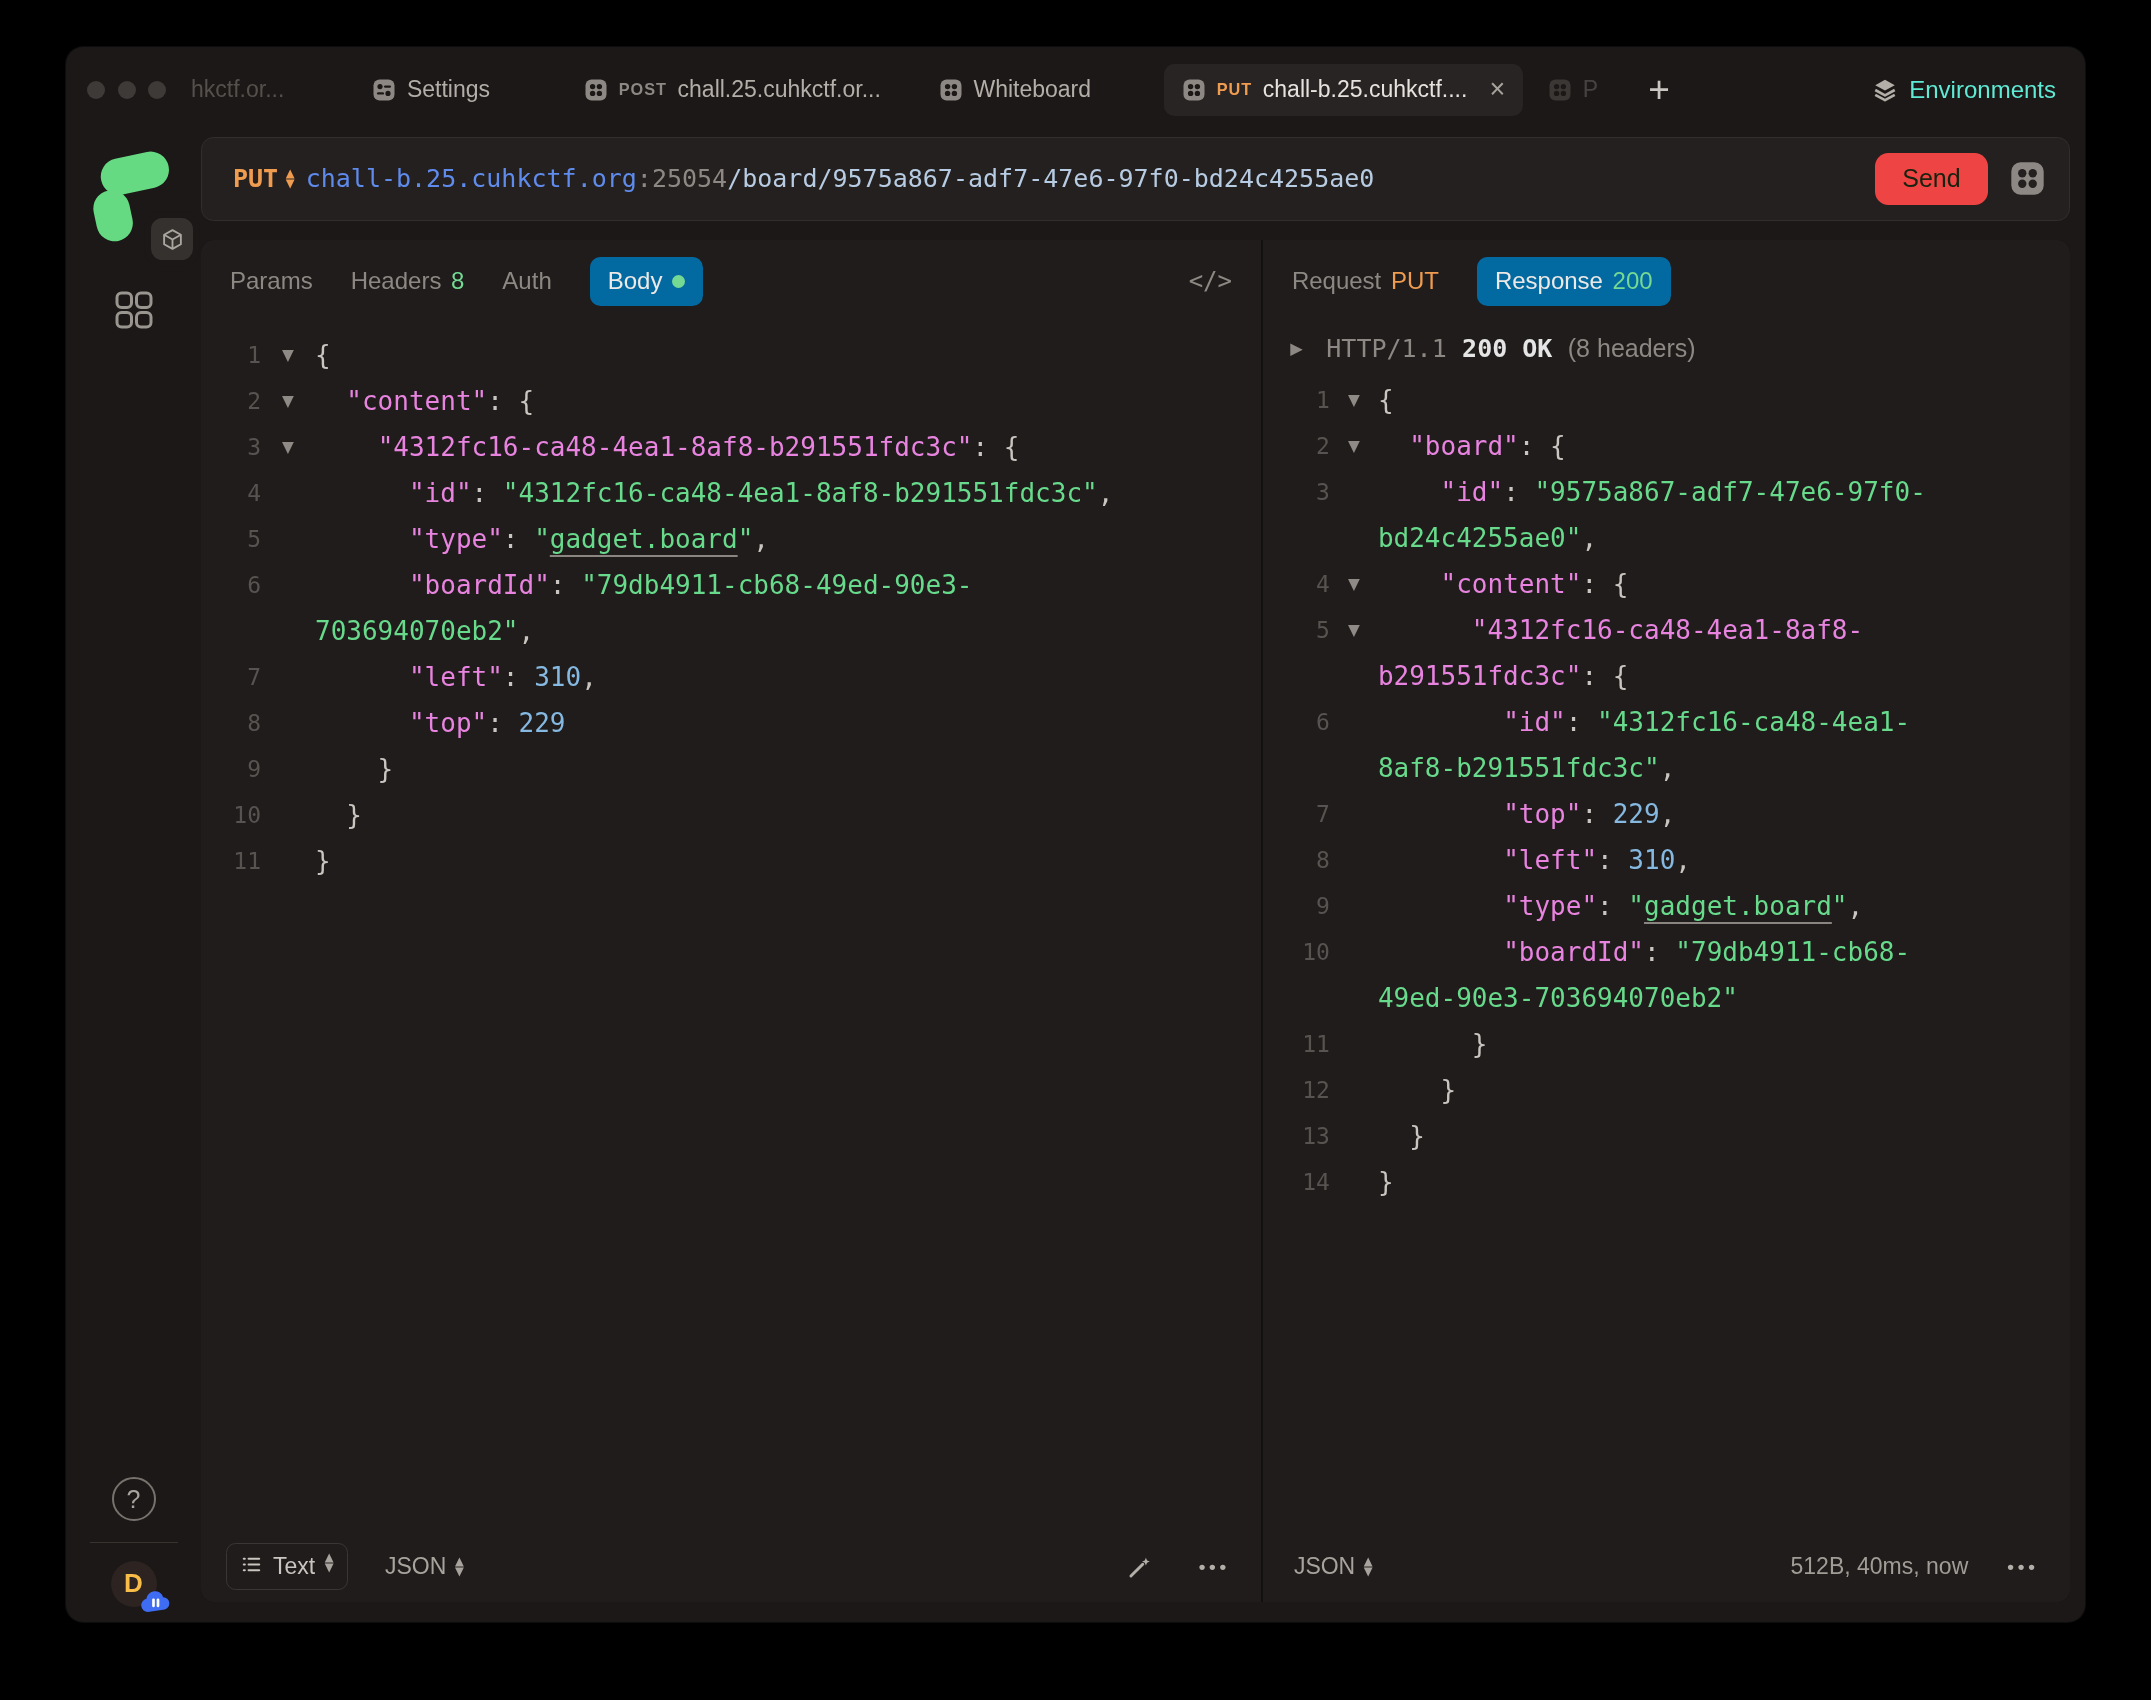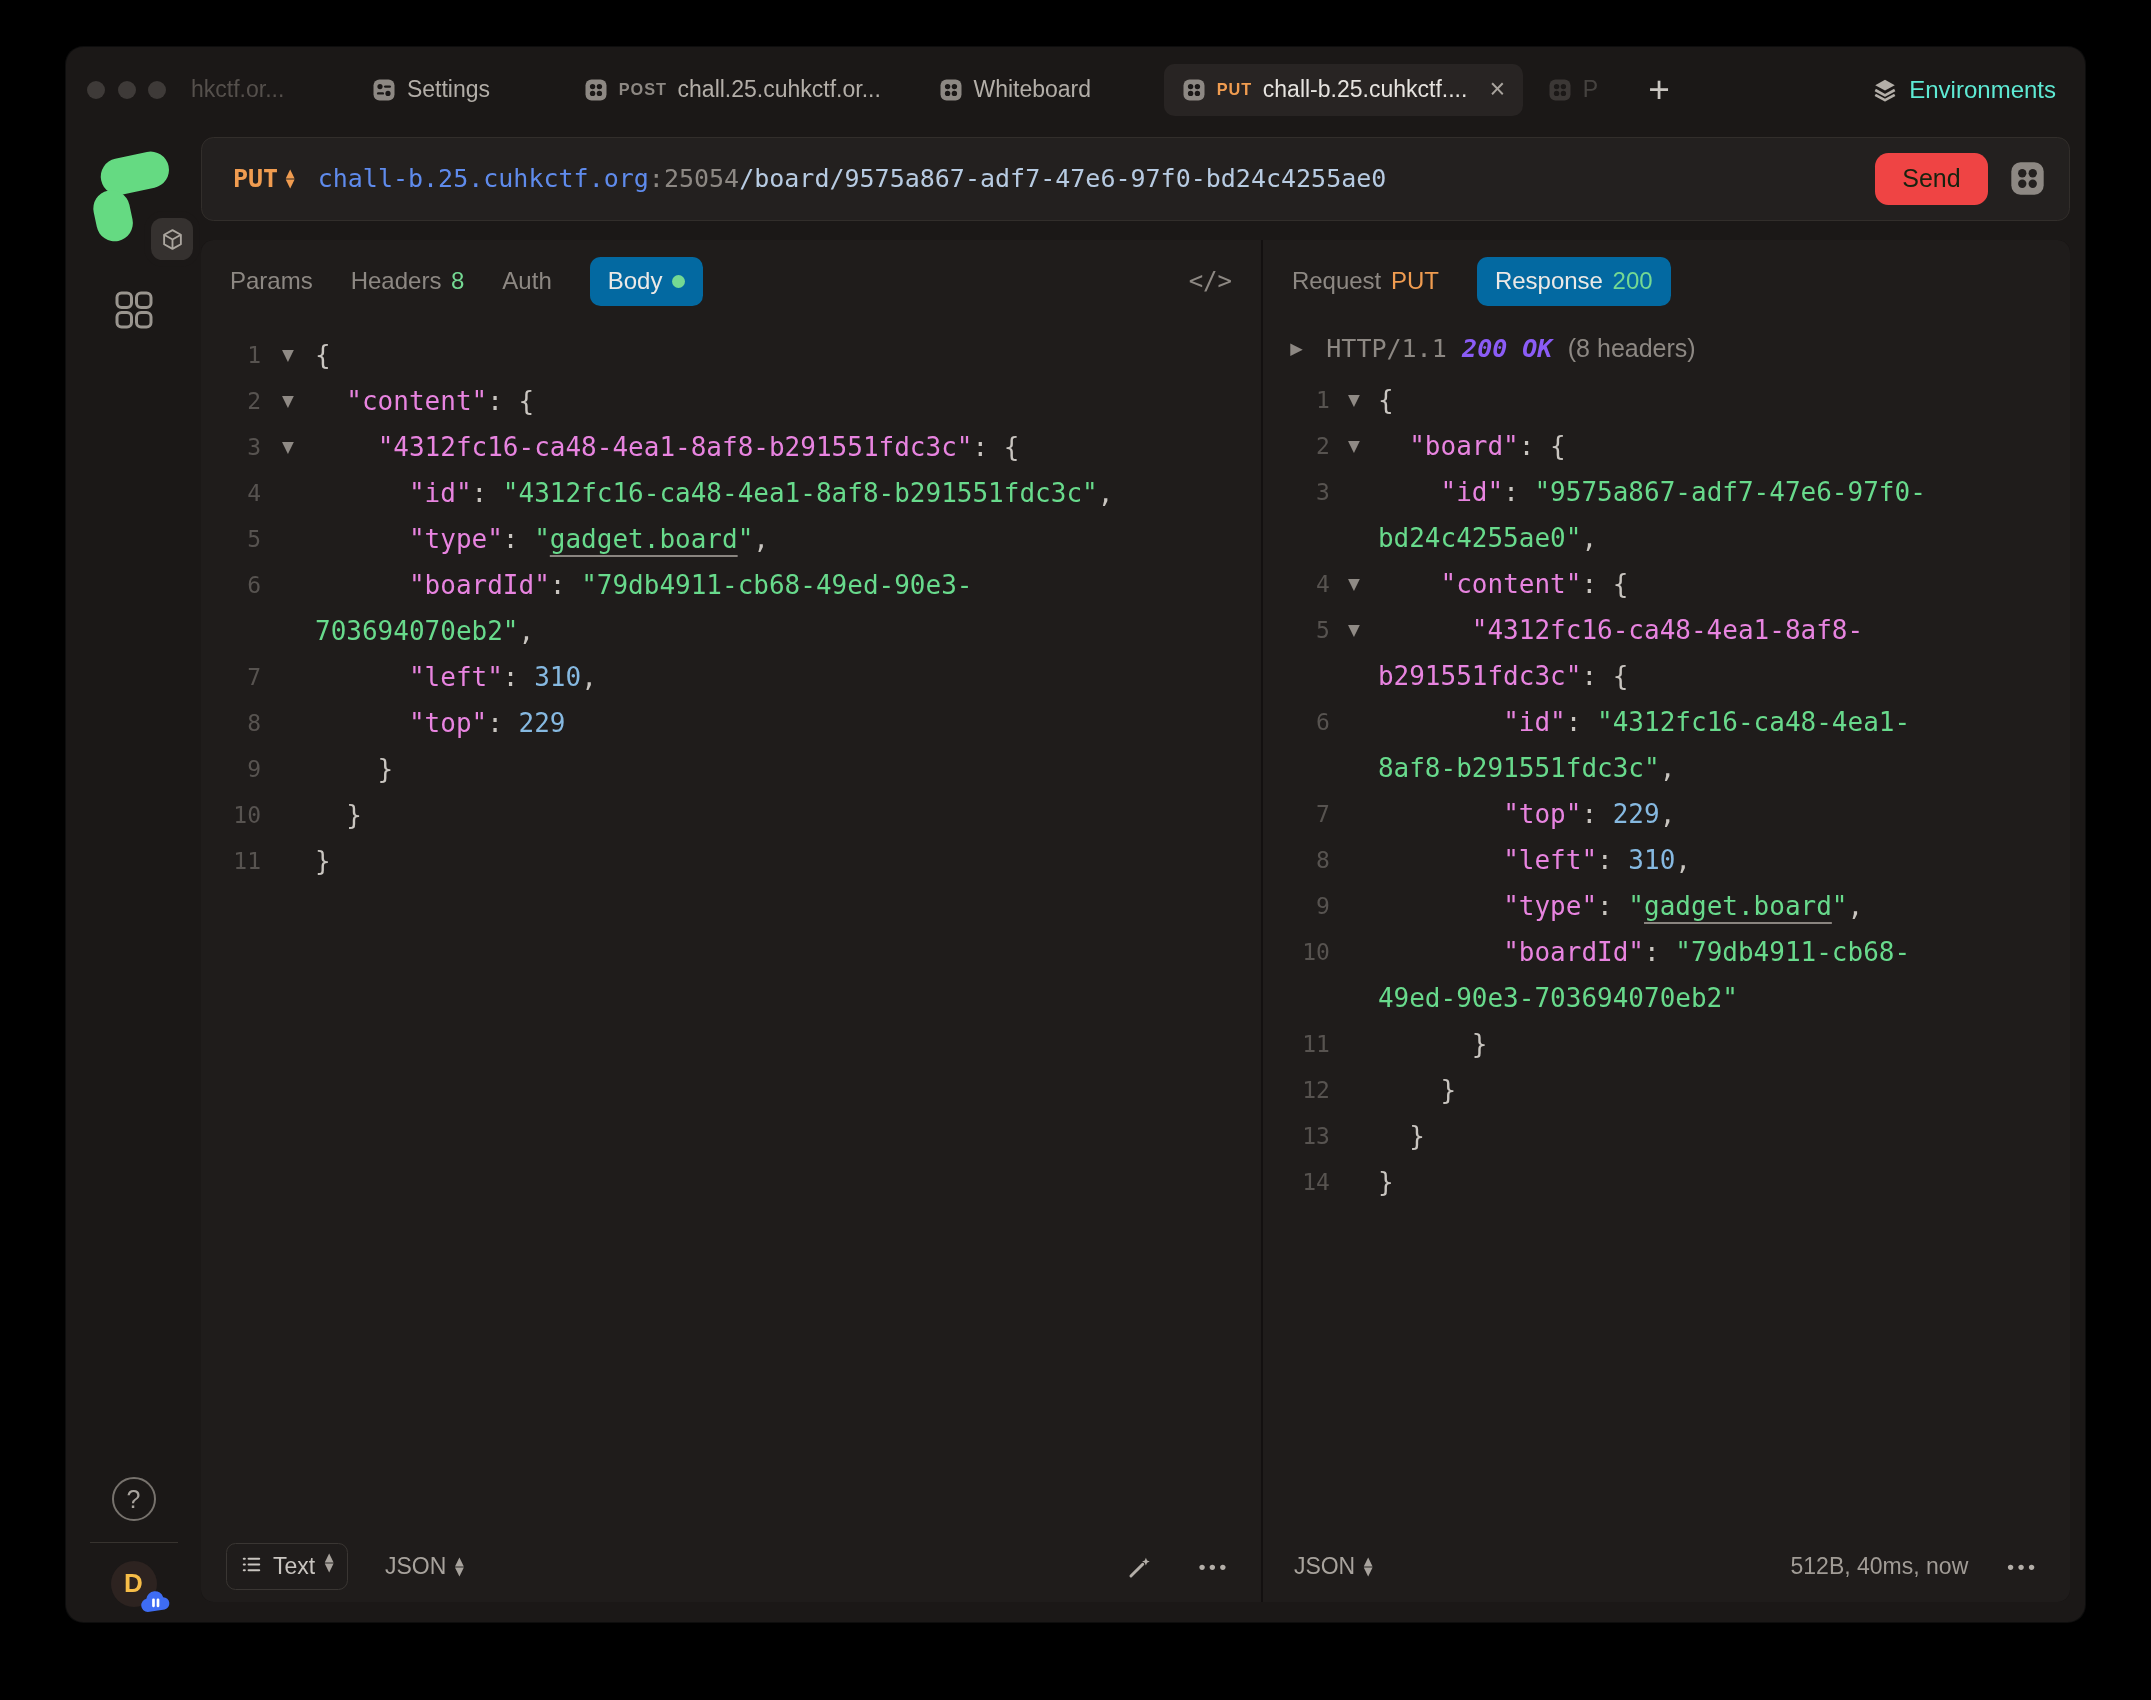--- a/index.html
+++ b/index.html
@@ -34,42 +34,42 @@
   .avatar{position:relative;width:46px;height:46px;border-radius:50%;background:#2d2320;display:flex;align-items:center;justify-content:center;}
   .avatar .initial{font-size:26px;font-weight:700;color:#f7bd48;}
   .avatar .cloud{position:absolute;right:-15.4px;bottom:-7.7px;}
 
   .content{flex:1;display:flex;flex-direction:column;padding:0 15.4px 20px 0;min-width:0;}
 
   
   .urlbar{margin-top:4.8px;height:82px;flex:0 0 82px;background:#23201f;border:1.4px solid #322e2b;border-radius:12.5px;display:flex;align-items:center;padding:0 23px 0 31px;}
   .urlmethod{display:flex;align-items:center;gap:7.7px;color:#f09c50;font-family:"DejaVu Sans Mono",monospace;font-size:25px;font-weight:600;}
   .updown{display:inline-flex;flex-direction:column;line-height:9.6px;font-size:11.5px;font-family:"DejaVu Sans",sans-serif;}
-  .url{margin-left:23px;font-family:"DejaVu Sans Mono",monospace;font-size:25px;white-space:nowrap;overflow:hidden;}
+  .url{margin-left:11px;font-family:"DejaVu Sans Mono",monospace;font-size:25px;white-space:nowrap;overflow:hidden;}
   .url .host{color:#5f8bec;}
   .url .port{color:#8d8883;}
   .url .path{color:#b7cbe2;}
   .sendbtn{margin-left:auto;background:#ef4444;color:#15230f;border:none;border-radius:13.4px;font-size:25px;font-family:"Liberation Sans",sans-serif;padding:11.5px 27px;font-weight:500;}
   .sendgrid{margin-left:21px;}
 
   
   .panelwrap{margin-top:19px;flex:1;display:flex;background:#131010;border-radius:12.5px;overflow:hidden;min-height:0;}
   .panel{background:#1f1c1b;display:flex;flex-direction:column;min-width:0;}
   .panel.left{width:1060px;flex:0 0 1060px;margin-right:1.9px;}
   .panel.right{flex:1;}
   .phead{height:83px;flex:0 0 83px;display:flex;align-items:center;padding:0 29px;gap:38px;font-size:24px;color:#8d8883;}
   .phead .ptab{display:flex;align-items:center;gap:9.6px;white-space:nowrap;}
   .count{color:#74d993;}
   .pill{background:#0369a1;border-radius:10.6px;padding:10.6px 18px;color:#ece9e6;display:flex;align-items:center;gap:11.5px;}
   .greendot{width:13.4px;height:13.4px;border-radius:50%;background:#74d993;display:inline-block;}
   .codeicon{margin-left:auto;font-family:"DejaVu Sans Mono",monospace;color:#8d8883;font-size:24px;}
   .statusline{display:flex;align-items:center;gap:15.4px;padding:11.5px 0 3.8px 19px;font-size:25px;}
   .statusline .tri{color:#8d8883;font-family:"DejaVu Sans",sans-serif;font-size:16.3px;width:29px;text-align:center;}
   .statusline .proto{color:#8d8883;font-family:"DejaVu Sans Mono",monospace;}
-  .statusline .code{color:#8b5cf6;font-weight:700;font-family:"DejaVu Sans Mono",monospace;font-style:italic;}
+  .statusline .code{color:#e5e5e5;font-weight:700;font-family:"DejaVu Sans Mono",monospace;}
   .statusline .hdrs{color:#8d8883;}
 
   
   .editor{flex:1;overflow:hidden;padding-top:9.6px;}
   .crow{display:flex;height:46px;line-height:46px;white-space:pre;}
   .gut{flex:0 0 60px;text-align:right;color:#575350;font-family:"DejaVu Sans Mono",monospace;font-size:23px;}
   .right .gut{flex:0 0 67px;}
   .fold{flex:0 0 54px;text-align:center;color:#8f8a85;font-family:"DejaVu Sans",sans-serif;font-size:15.4px;}
   .right .fold{flex:0 0 48px;}
   .codeln{font-family:"DejaVu Sans Mono",monospace;font-size:26px;}

